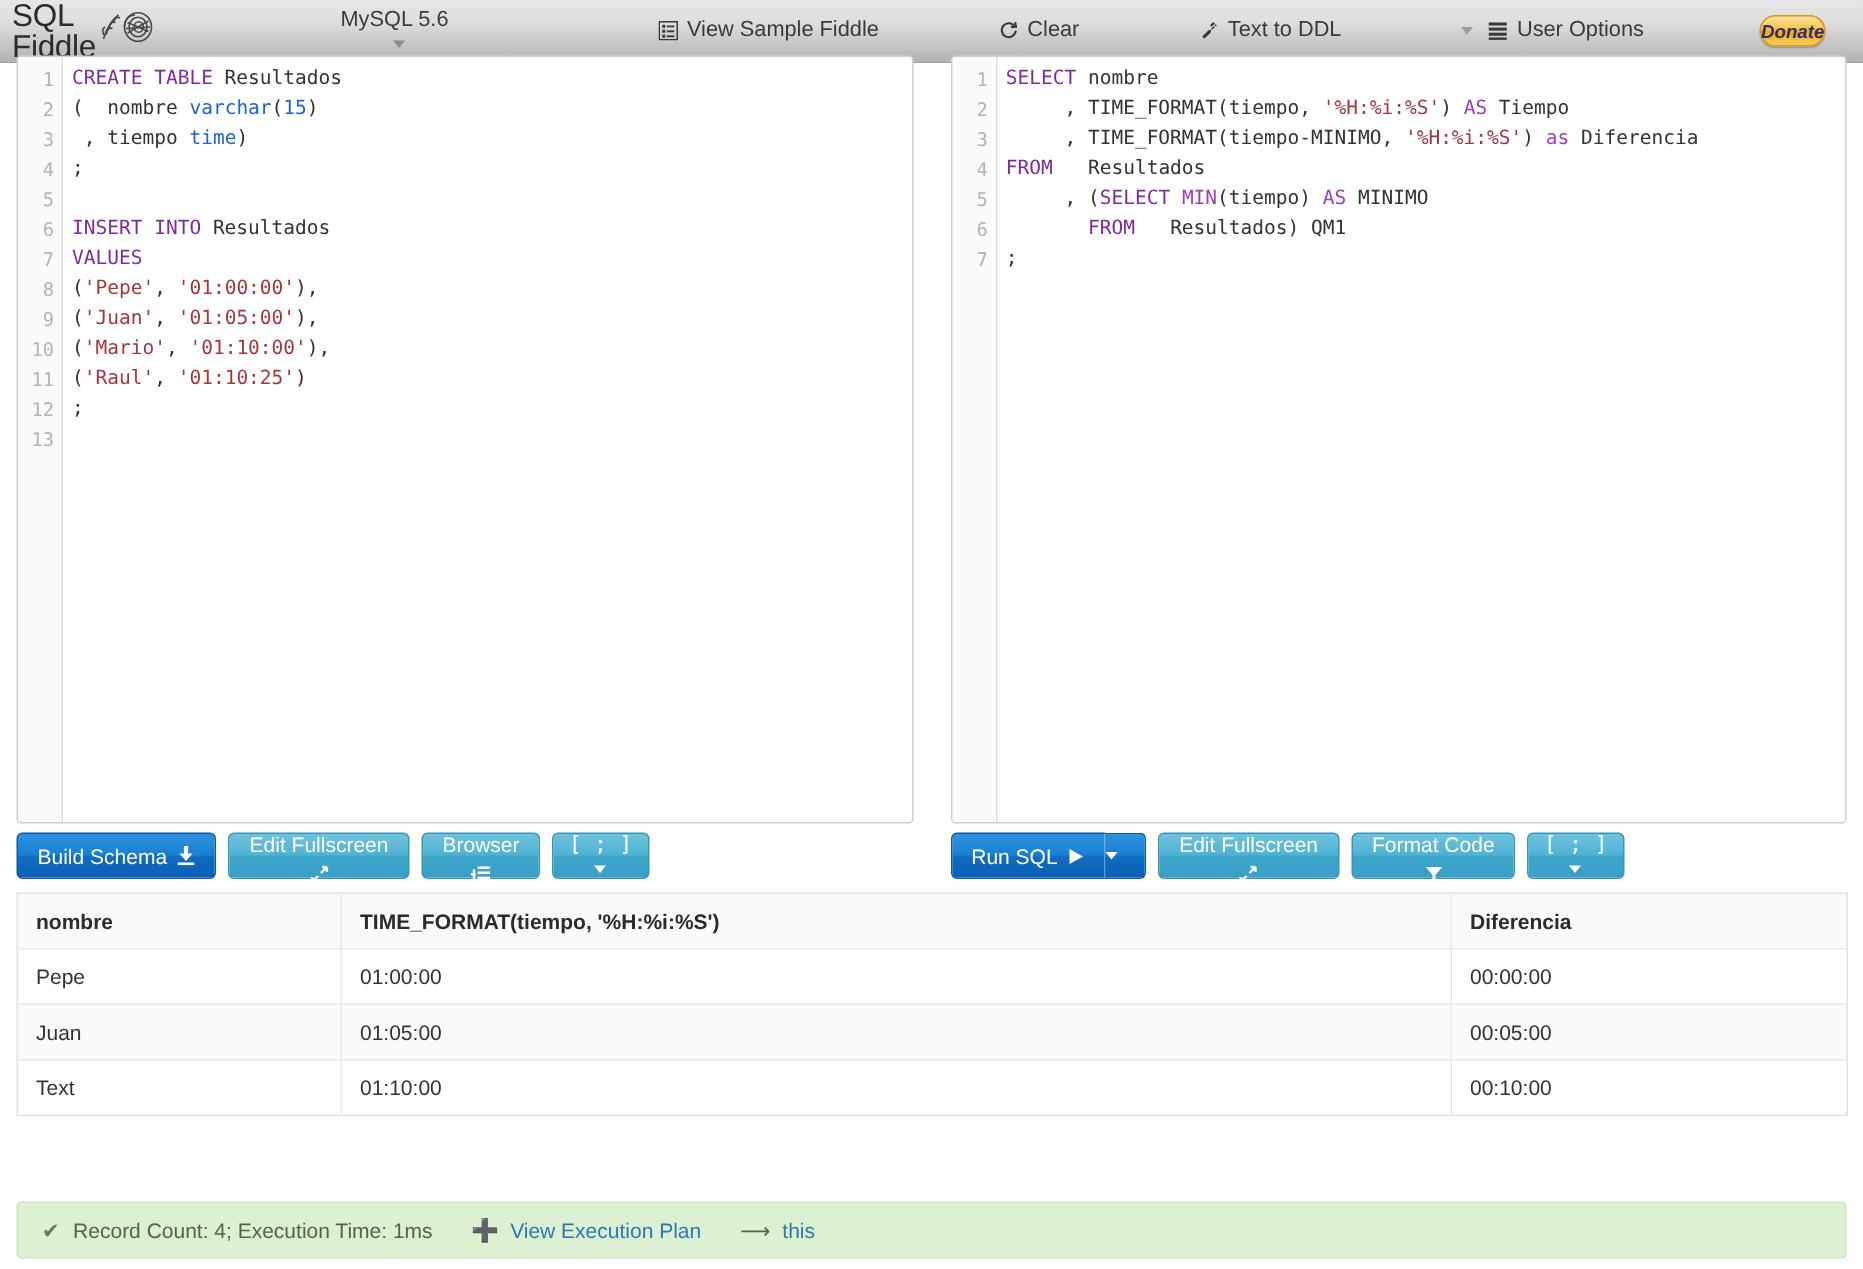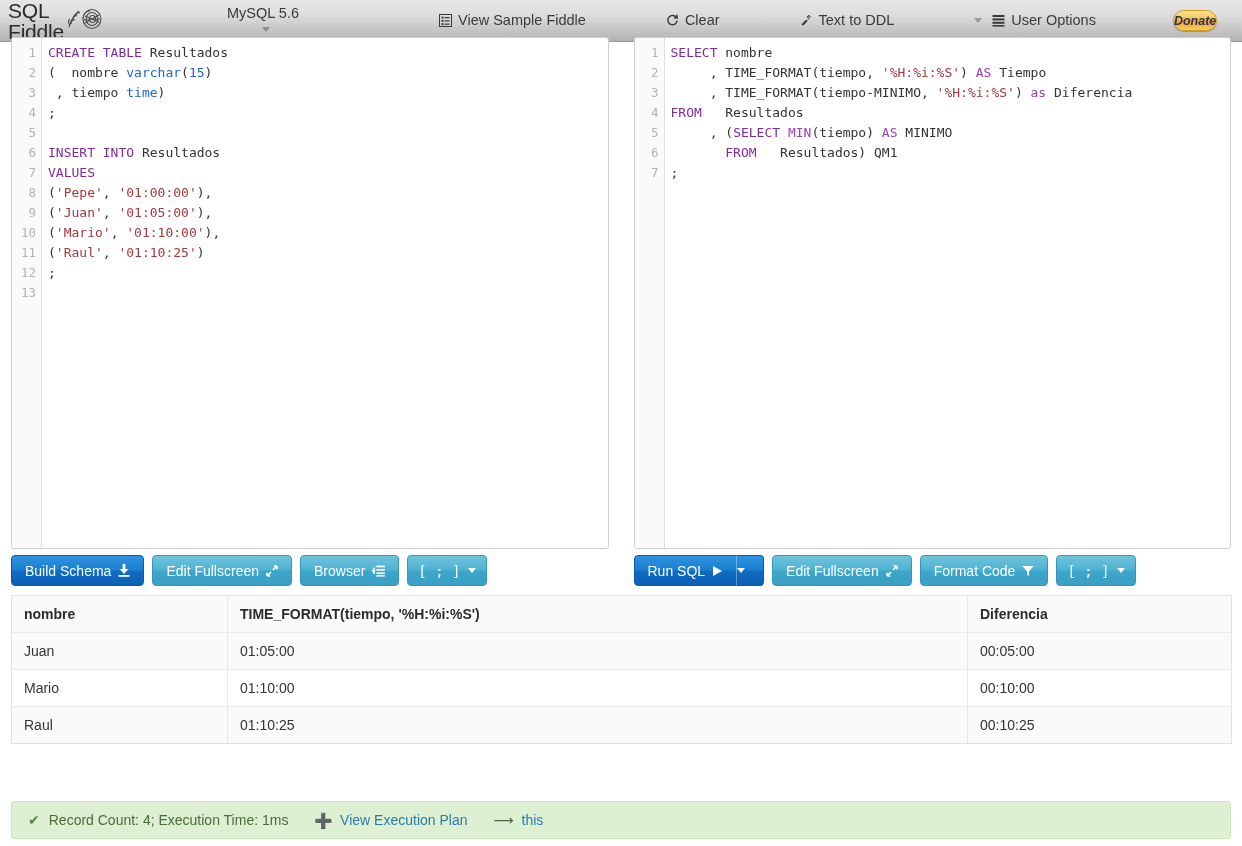--- a/index.html
+++ b/index.html
@@ -182,20 +182,21 @@
     white-space: nowrap;
     line-height: 1;
   }
   .btn-primary {
     background: linear-gradient(to bottom, #2f93e0 0%, #1b7fd2 48%, #0f6cc2 52%, #0b60b4 100%);
     border-color: #0a5ba8;
   }
   .btn-teal {
     background: linear-gradient(to bottom, #6ec4dd 0%, #4fb2d2 48%, #3ba6cb 52%, #3b9fc4 100%);
     border-color: #3795b9;
+    flex-direction: column;
   }
   .btn-split {
     width: 28px; padding: 0;
     background: linear-gradient(to bottom, #2f93e0 0%, #1b7fd2 48%, #0f6cc2 52%, #0b60b4 100%);
     border-color: #0a5ba8;
     margin-left: -9px;
     border-left: 1px solid rgba(255,255,255,.35);
     border-top-left-radius: 0; border-bottom-left-radius: 0;
   }
   .btn-run { border-top-right-radius: 0; border-bottom-right-radius: 0; }
@@ -479,34 +480,34 @@
 
 <table id="results">
   <thead>
     <tr>
       <th class="col-a">nombre</th>
       <th class="col-b">TIME_FORMAT(tiempo, '%H:%i:%S')</th>
       <th class="col-c">Diferencia</th>
     </tr>
   </thead>
   <tbody id="results-body">
+      <tr>
+        <td class="col-a">Pepe</td>
+        <td class="col-b">01:00:00</td>
+        <td class="col-c">00:00:00</td>
+      </tr>
       <tr class="alt">
         <td class="col-a">Juan</td>
         <td class="col-b">01:05:00</td>
         <td class="col-c">00:05:00</td>
       </tr>
       <tr>
-        <td class="col-a">Mario</td>
+        <td class="col-a">Text</td>
         <td class="col-b">01:10:00</td>
         <td class="col-c">00:10:00</td>
-      </tr>
-      <tr class="alt">
-        <td class="col-a">Raul</td>
-        <td class="col-b">01:10:25</td>
-        <td class="col-c">00:10:25</td>
       </tr>
     </tbody>
 </table>
 
 <div id="statusbar">
   <span class="check-icon">✔</span>
   <span id="status-text">Record Count: 4; Execution Time: 1ms</span>
   <span class="status-grp gap-l">
     <span class="plus-icon">➕</span>
     <span class="status-link">View Execution Plan</span>

